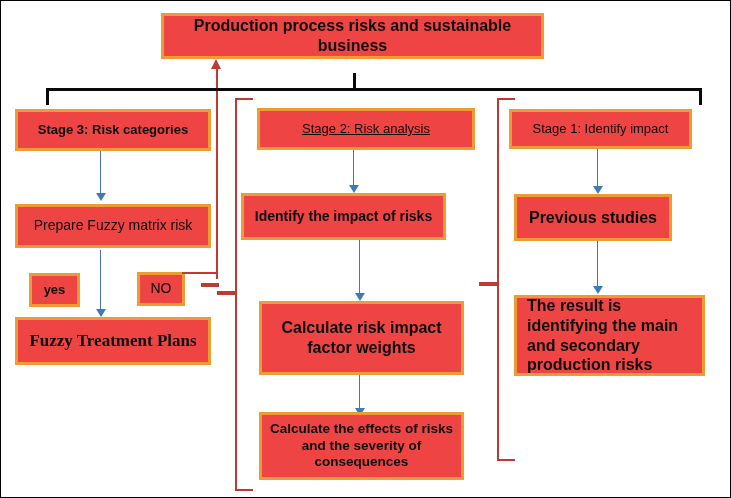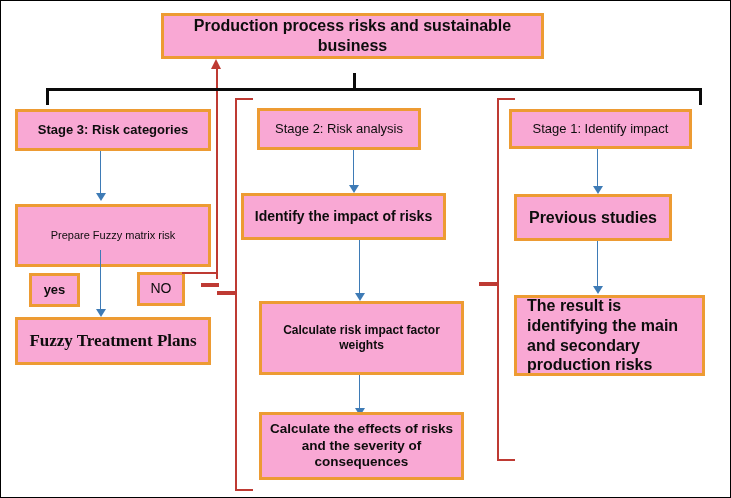--- a/index.html
+++ b/index.html
@@ -14,21 +14,21 @@
     background: #ffffff;
     border: 1px solid #000000;
     box-sizing: border-box;
     overflow: hidden;
     font-family: "Liberation Sans", sans-serif;
   }
   .box {
     position: absolute;
     box-sizing: border-box;
     border: 3px solid #ED9B33;
-    background: #f9a8d4;
+    background: #ef4444;
     display: flex;
     align-items: center;
     justify-content: center;
     text-align: center;
     color: #0d0d0d;
     line-height: 1.22;
     padding: 2px 5px;
   }
   .bold    { font-weight: bold; }
   .regular { font-weight: normal; }
@@ -106,21 +106,21 @@
   <div class="brace-v" style="left:698px; top:87px; height:17px;"></div>
   <div class="brace-tick" style="left:352px; top:72px; height:16px;"></div>
 
   <div class="box bold" style="left:14px; top:108px; width:196px; height:42px; font-size:13px;">
     <span>Stage 3: Risk categories</span>
   </div>
 
   <div class="arrow-v" style="left:99px; top:150px; height:44px;"></div>
   <div class="arrow-head-down" style="left:95px; top:192px;"></div>
 
-  <div class="box regular" style="left:14px; top:203px; width:196px; height:63px; font-size:11px;">
+  <div class="box regular" style="left:14px; top:203px; width:196px; height:44px; font-size:14px;">
     <span>Prepare  Fuzzy matrix  risk</span>
   </div>
 
   <div class="arrow-v" style="left:99px; top:249px; height:62px;"></div>
   <div class="arrow-head-down" style="left:95px; top:308px;"></div>
 
   <div class="box regular" style="left:136px; top:271px; width:48px; height:34px; font-size:14px;">
     <span>NO</span>
   </div>
 
@@ -133,35 +133,35 @@
 
   <div class="box serif" style="left:14px; top:316px; width:196px; height:48px; font-size:17px;">
     <span>Fuzzy Treatment Plans</span>
   </div>
 
   <div class="red-v" style="left:234px; top:97px; height:393px;"></div>
   <div class="red-h" style="left:234px; top:97px; width:18px;"></div>
   <div class="red-h" style="left:234px; top:488px; width:18px;"></div>
   <div class="red-tick-left" style="left:216px; top:290px; width:20px;"></div>
 
-  <div class="box regular" style="left:256px; top:107px; width:164px; height:42px; font-size:13px;">
+  <div class="box regular" style="left:256px; top:107px; width:218px; height:42px; font-size:13px;text-decoration:underline;">
     <span>Stage 2: Risk analysis</span>
   </div>
 
   <div class="arrow-v" style="left:352px; top:149px; height:38px;"></div>
   <div class="arrow-head-down" style="left:348px; top:184px;"></div>
 
   <div class="box bold" style="left:240px; top:192px; width:205px; height:47px; font-size:14px;">
     <span>Identify the impact  of risks</span>
   </div>
 
   <div class="arrow-v" style="left:358px; top:239px; height:56px;"></div>
   <div class="arrow-head-down" style="left:354px; top:292px;"></div>
 
-  <div class="box bold" style="left:258px; top:300px; width:205px; height:74px; font-size:12px;">
+  <div class="box bold" style="left:258px; top:300px; width:205px; height:74px; font-size:16px;">
     <span>Calculate risk impact factor weights</span>
   </div>
 
   <div class="arrow-v" style="left:358px; top:374px; height:36px;"></div>
   <div class="arrow-head-down" style="left:354px; top:407px;"></div>
 
   <div class="box regular" style="left:258px; top:411px; width:205px; height:68px; font-size:13.5px; font-weight:600;">
     <span>Calculate the effects of risks and the severity of consequences</span>
   </div>
 

